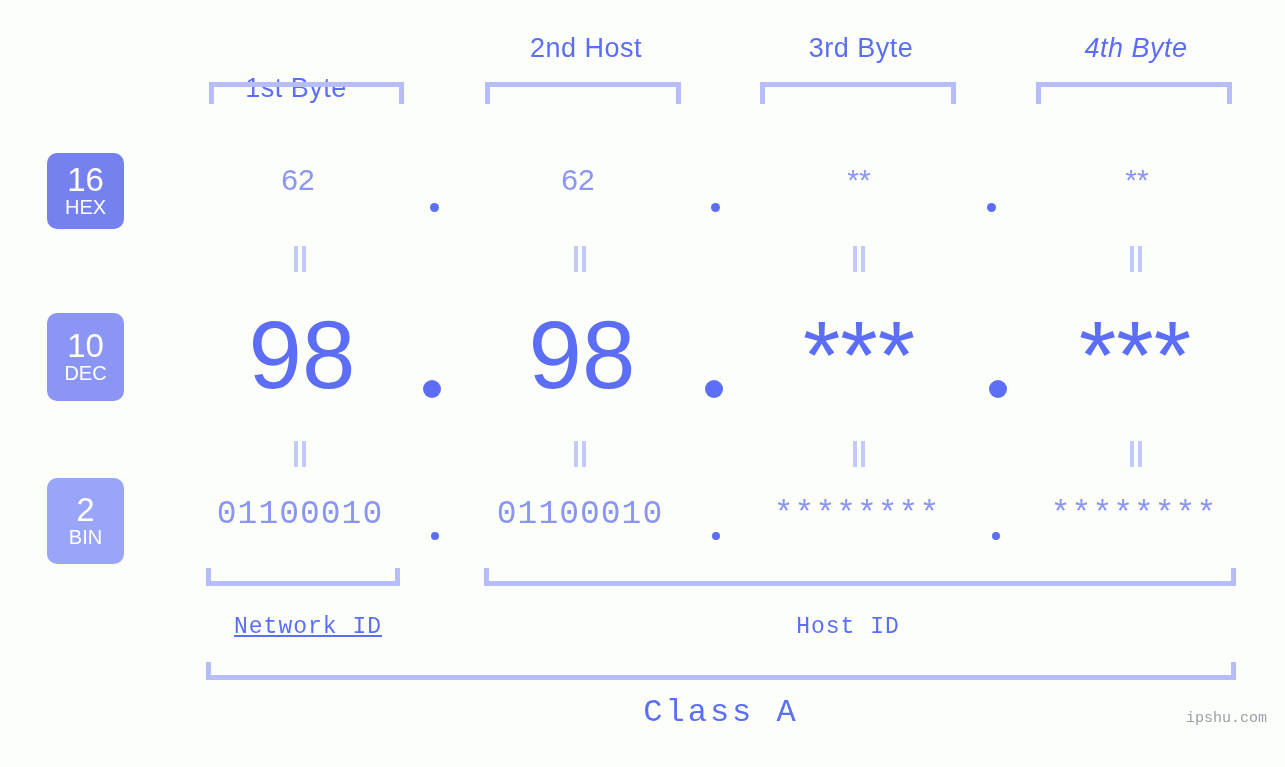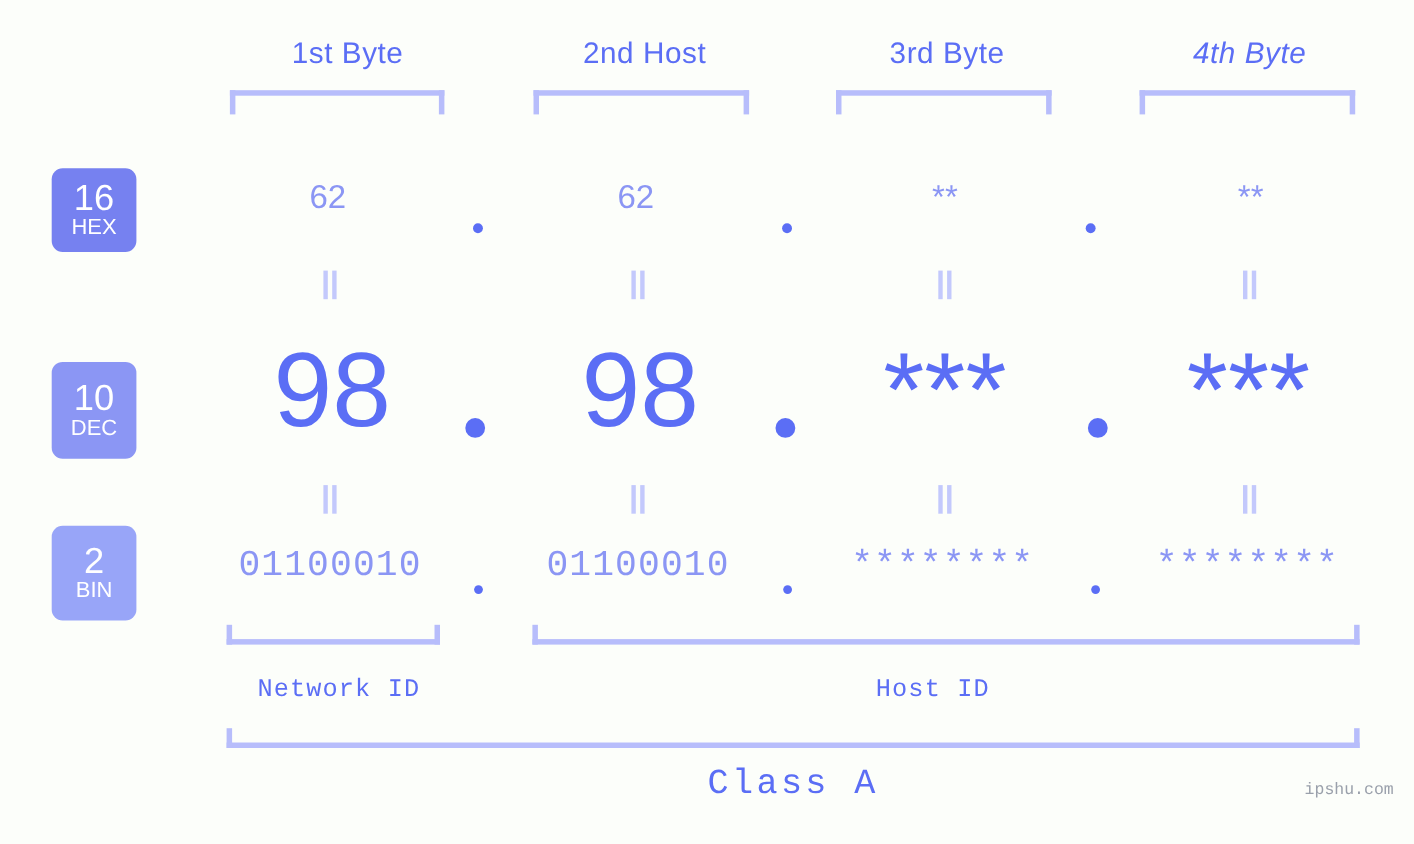--- a/index.html
+++ b/index.html
@@ -24,21 +24,21 @@
     position: absolute;
     top: 33px;
     width: 240px;
     text-align: center;
     font-family: "Liberation Sans", sans-serif;
     font-size: 27px;
     color: #5b6ef5;
     letter-spacing: 0.5px;
     white-space: nowrap;
   }
-  .byte-head.b1 { left: 196px; }
+  .byte-head.b1 { left: 176px; margin-top: 40px; }
   .byte-head.b2 { left: 466px; }
   .byte-head.b3 { left: 741px; }
   .byte-head.b4 { left: 1016px; font-style: italic; }
 
   
   .top-bracket {
     position: absolute;
     top: 82px;
     height: 22px;
     border-top: 5px solid #b7bdfb;
@@ -69,21 +69,21 @@
     font-size: 33px;
     line-height: 1;
     font-weight: 400;
   }
   .badge .nm {
     font-size: 20px;
     line-height: 1.15;
     font-weight: 400;
   }
   .badge.hex { top: 153px; height: 76px; background: #7681f0; }
-  .badge.dec { top: 313px; height: 88px; background: #8b96f4; margin-top: 16px; }
+  .badge.dec { top: 313px; height: 88px; background: #8b96f4; }
   .badge.bin { top: 478px; height: 86px; background: #98a5f8; }
 
   
   .row {
     position: absolute;
     left: 0;
     width: 1285px;
     height: 0;
   }
   .cell {
@@ -191,21 +191,21 @@
 
   .idlabel {
     position: absolute;
     font-family: "Liberation Mono", monospace;
     font-size: 23px;
     color: #5b6ef5;
     text-align: center;
     white-space: nowrap;
     letter-spacing: 1px;
   }
-  .idlabel.net  { top: 614px; left: 206px; width: 204px; }
+  .idlabel.net  { top: 614px; left: 206px; width: 204px; text-decoration: underline; }
   .idlabel.host { top: 614px; left: 690px; width: 316px; }
 
   .classlabel {
     position: absolute;
     top: 694px;
     left: 206px;
     width: 1030px;
     text-align: center;
     font-family: "Liberation Mono", monospace;
     font-size: 32px;

